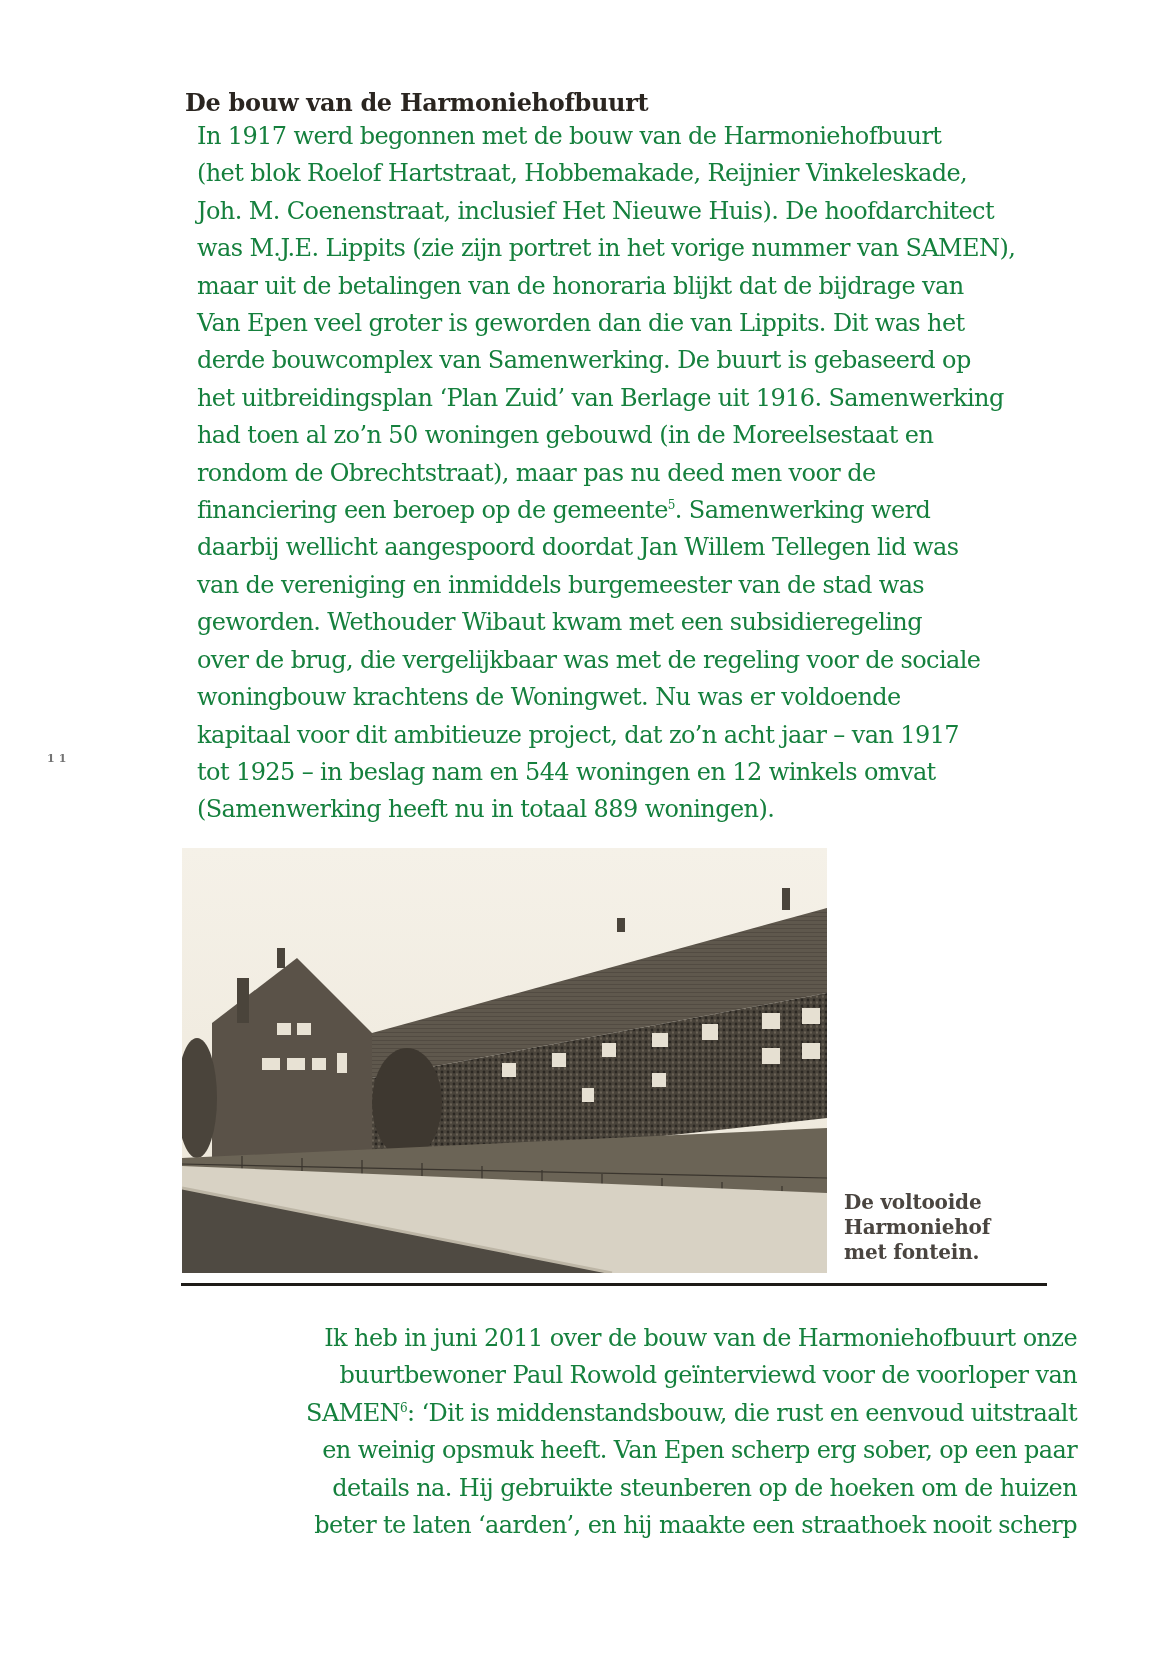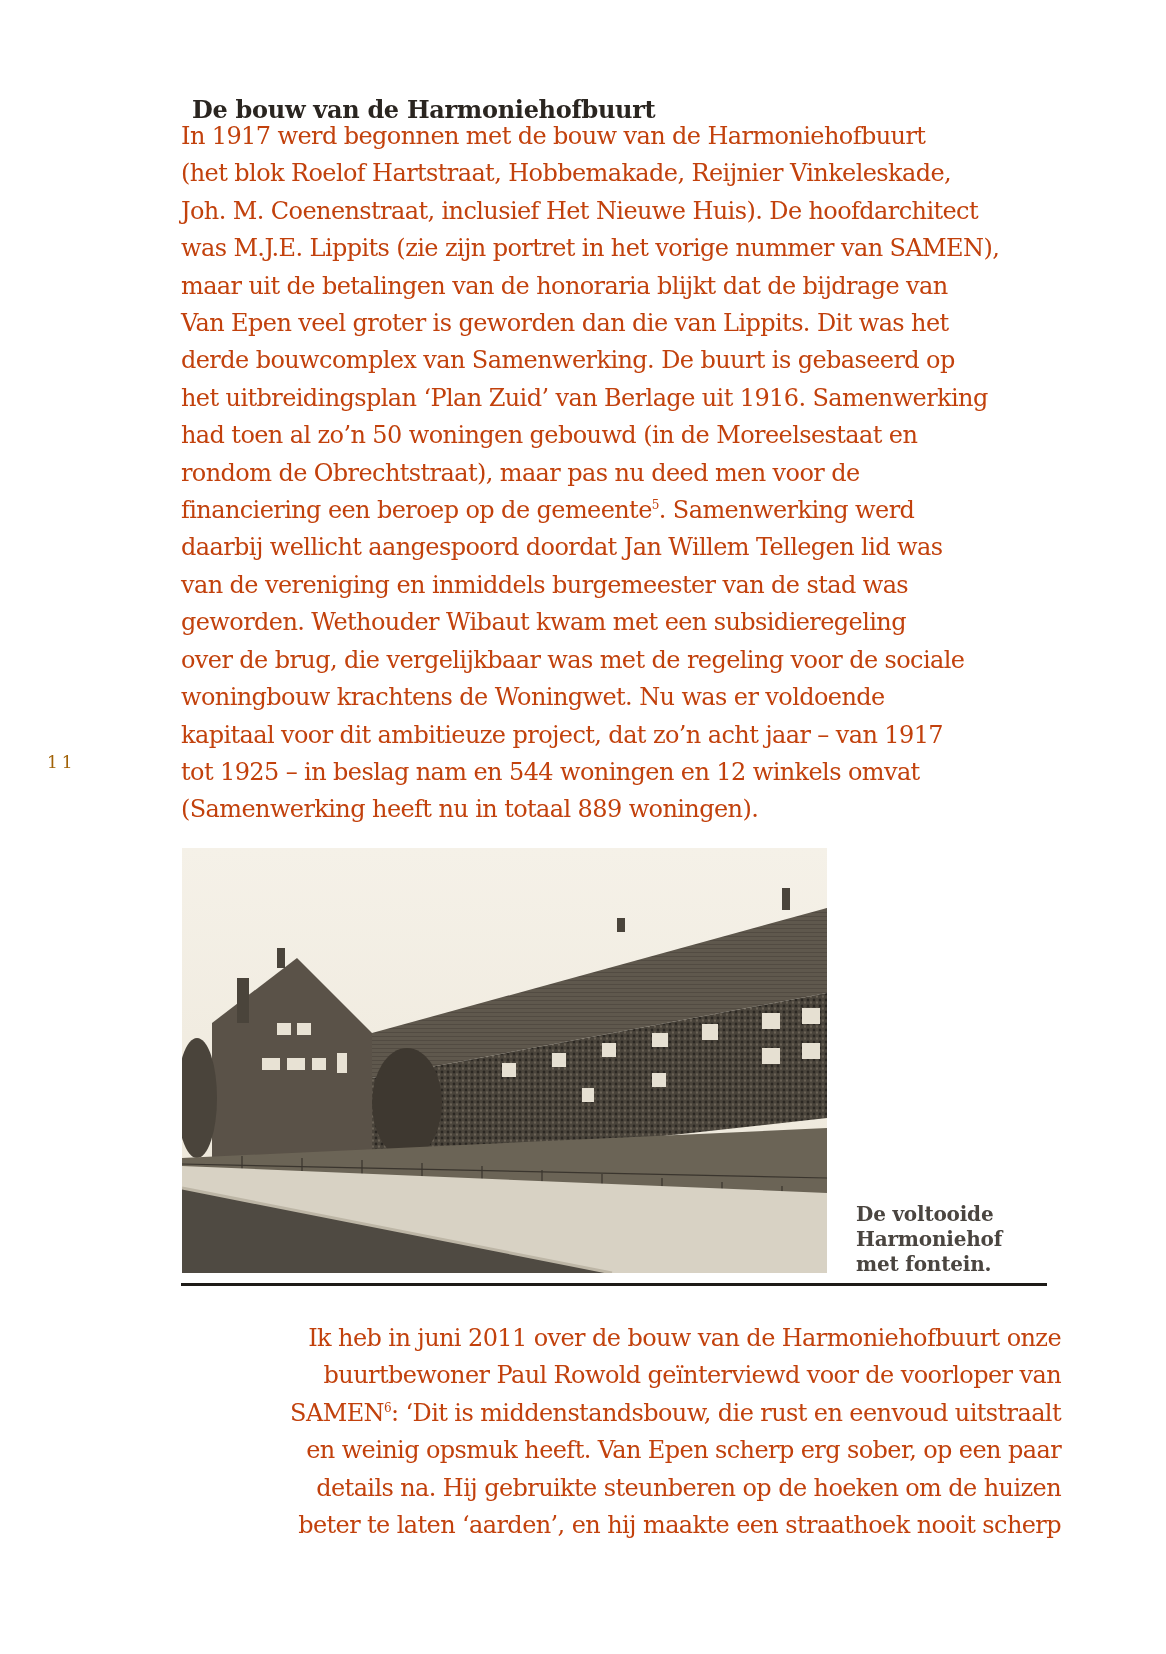--- a/index.html
+++ b/index.html
@@ -1,30 +1,30 @@
 <!DOCTYPE html>
 <html><head>
 <meta charset="utf-8">
 <style>
   html, body { margin:0; padding:0; background:#ffffff; }
   body { width:1166px; height:1654px; position:relative; overflow:hidden;
          font-family:"DejaVu Serif", serif; color:#231f1a; }
   .heading { position:absolute; left:181px; top:84px; font-size:24px; font-weight:bold;
-             color:#2a2520; letter-spacing:-0.3px; margin:11px; }
-  .body-text { position:absolute; left:181px; width:880px; font-size:24px; line-height:37.4px;
-               color:#c2410c; letter-spacing:-0.6px; margin:0; white-space:pre-line; }
+             color:#2a2520; letter-spacing:-0.3px; margin:4px; }
+  .body-text { position:absolute; left:197px; width:880px; font-size:24px; line-height:37.4px;
+               color:#15803d; letter-spacing:-0.6px; margin:0; white-space:pre-line; }
   .p1 { top:118px; }
   .p2 { top:1320px;text-align:right; }
-  .page-number { position:absolute; left:47px; top:752px; font-size:17px; color:#a16207;
-                 letter-spacing:4px; font-family:"DejaVu Serif", serif; }
+  .page-number { position:absolute; left:47px; top:752px; font-size:11px; color:#737373;
+                 letter-spacing:4px; font-family:"DejaVu Serif", serif;font-weight:bold; }
   .photo { position:absolute; left:182px; top:848px; width:645px; height:425px;
            overflow:hidden; background:#f3efe6; }
   .photo svg { display:block; width:100%; height:100%; }
   .caption { position:absolute; left:844px; top:1190px; font-size:20px; line-height:25px;
-             font-weight:bold; color:#4a4540; white-space:pre-line; margin:12px; letter-spacing:-0.2px; }
+             font-weight:bold; color:#4a4540; white-space:pre-line; margin:0; letter-spacing:-0.2px; }
   .rule { position:absolute; left:181px; top:1283px; width:866px; height:3px; background:#1e1b17; }
   sup { font-size:12px; vertical-align:super; line-height:0; }
 </style>
 </head>
 <body>
 
 <h2 class="heading">De bouw van de Harmoniehofbuurt</h2>
 
 <p class="body-text p1"><span>In 1917 werd begonnen met de bouw van de Harmoniehofbuurt
 (het blok Roelof Hartstraat, Hobbemakade, Reijnier Vinkeleskade,

